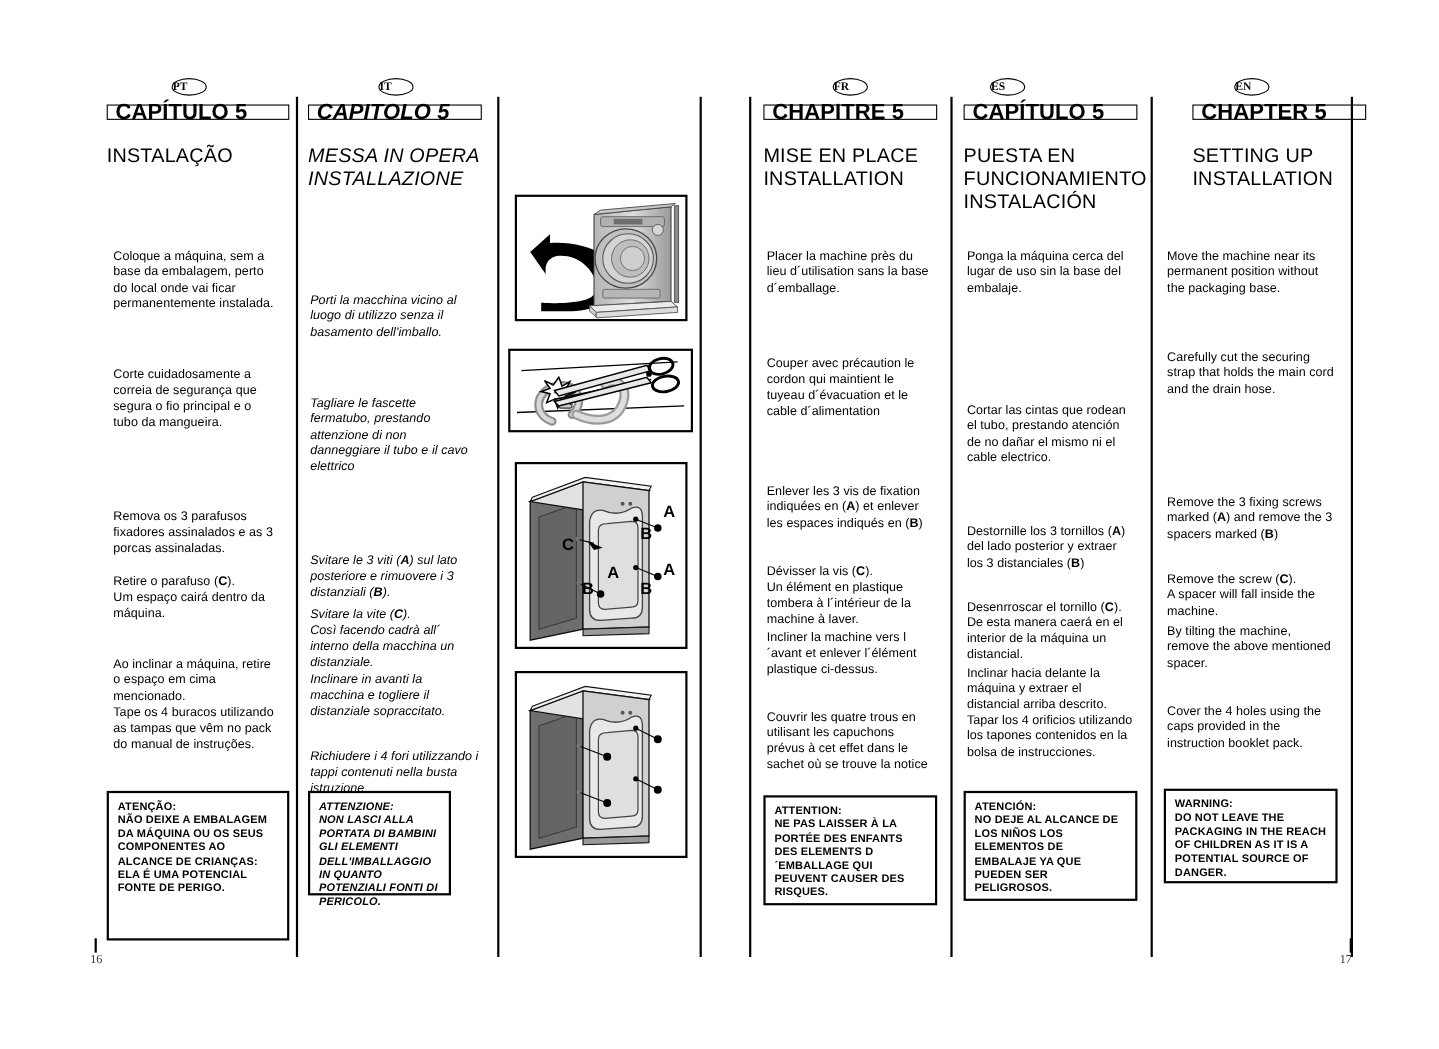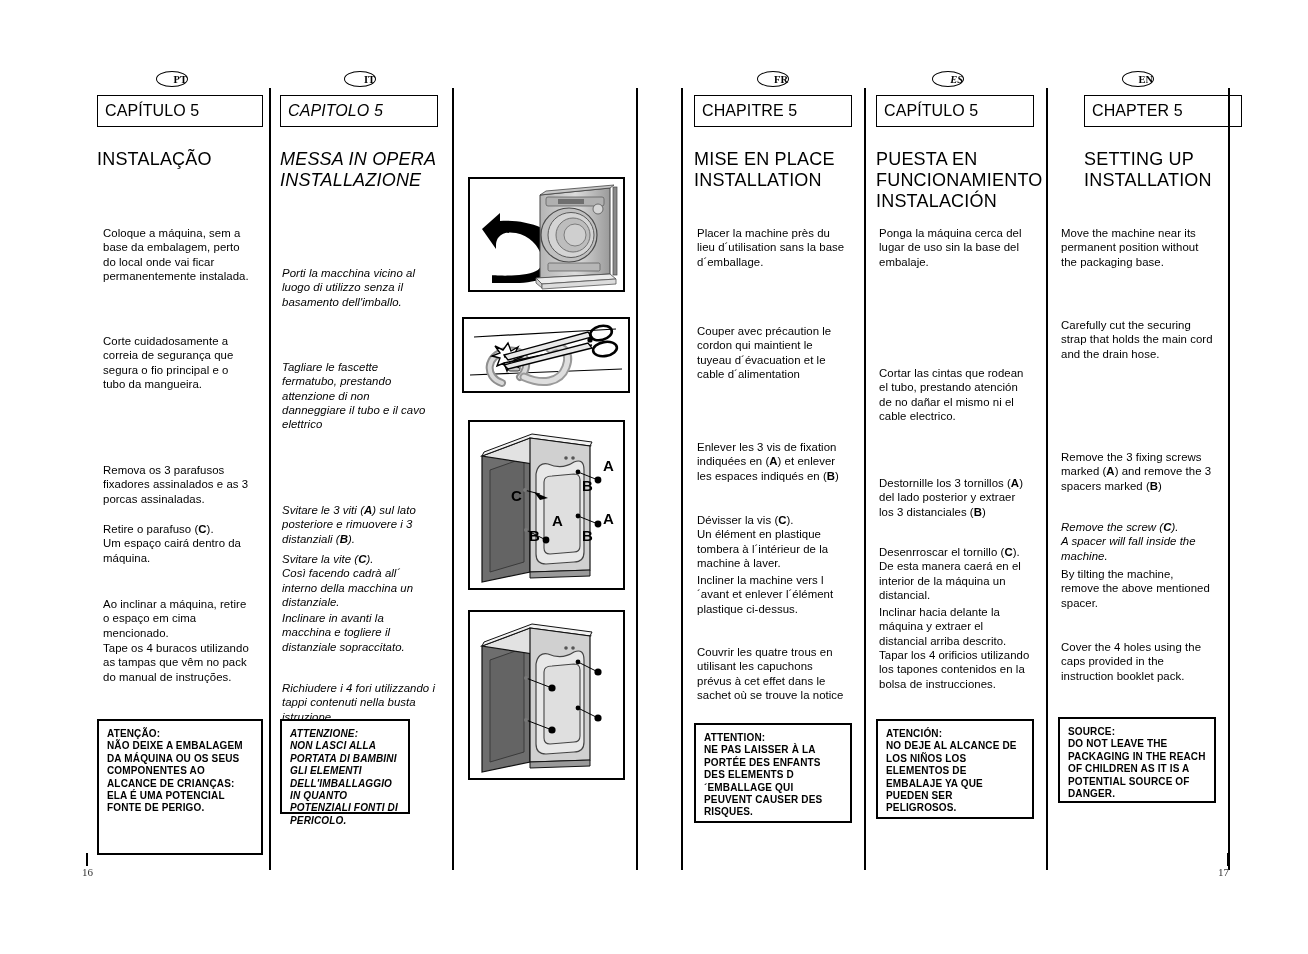--- a/index.html
+++ b/index.html
@@ -27,47 +27,47 @@
   .lang-badge {
     position: absolute;
     width: 32px;
     height: 16px;
     border: 1.6px solid #000;
     border-radius: 50%;
     font-size: 10.5px;
     font-weight: bold;
     font-family: "Liberation Serif", serif;
     line-height: 15px;
-    text-align: right;
+    text-align: left;
     letter-spacing: 0px;
     box-sizing: border-box;
   }
 
   
   .vrule {
     position: absolute;
     width: 1.6px;
     background: #000;
   }
 
   
   .col {
     position: absolute;
     box-sizing: border-box;
   }
 
   .chapter-box {
     border: 1.8px solid #000;
-    height: 32px;
+    height: 14px;
     box-sizing: border-box;
     display: flex;
     align-items: center;
     padding-left: 7px;
-    font-size: 16px;
-    font-weight: normal;
+    font-size: 20px;
+    font-weight: bold;
     letter-spacing: 0.1px;
   }
   .chapter-box.ital { font-style: italic; }
 
   .col-title {
     margin-top: 22px;
     font-size: 18px;
     line-height: 1.18;
     letter-spacing: 0.2px;
   }
@@ -140,21 +140,21 @@
   <div class="vrule" style="left:452px; top:88px; height:782px;"></div>
   <div class="vrule" style="left:636px; top:88px; height:782px;"></div>
   <div class="vrule" style="left:681px; top:88px; height:782px;"></div>
   <div class="vrule" style="left:864px; top:88px; height:782px;"></div>
   <div class="vrule" style="left:1046px; top:88px; height:782px;"></div>
   <div class="vrule" style="left:1228px; top:88px; height:782px;"></div>
 
   <div class="lang-badge" style="left:156px; top:71px;">PT</div>
   <div class="lang-badge" style="left:344px; top:71px;">IT</div>
   <div class="lang-badge" style="left:757px; top:71px;">FR</div>
-  <div class="lang-badge" style="left:932px; top:71px;font-style:italic;">ES</div>
+  <div class="lang-badge" style="left:900px; top:71px;">ES</div>
   <div class="lang-badge" style="left:1122px; top:71px;">EN</div>
 
   <div class="col" style="left:97px; top:95px; width:166px;">
     <div class="chapter-box">CAPÍTULO 5</div>
     <div class="col-title"><span>INSTALAÇÃO</span></div>
   </div>
   <div class="para" style="left:103px; top:226px; width:150px;">Coloque a máquina, sem a base da embalagem, perto do local onde vai ficar permanentemente instalada.</div>
   <div class="para" style="left:103px; top:334px; width:150px;">Corte cuidadosamente a correia de segurança que segura o fio principal e o tubo da mangueira.</div>
   <div class="para" style="left:103px; top:463px; width:152px;">Remova os 3 parafusos fixadores assinalados e as 3 porcas assinaladas.</div>
   <div class="para" style="left:103px; top:522px; width:152px;">Retire o parafuso (<b>C</b>).<br>Um espaço cairá dentro da máquina.</div>
@@ -354,25 +354,25 @@
   <div class="col" style="left:1084px; top:95px; width:158px;">
     <div class="chapter-box">CHAPTER 5</div>
     <div class="col-title">
       <span>SETTING UP</span><br>
       <span>INSTALLATION</span>
     </div>
   </div>
   <div class="para" style="left:1061px; top:226px; width:152px;">Move the machine near its permanent position without the packaging base.</div>
   <div class="para" style="left:1061px; top:318px; width:152px;">Carefully cut the securing strap that holds the main cord and the drain hose.</div>
   <div class="para" style="left:1061px; top:450px; width:152px;">Remove the 3 fixing screws marked (<b>A</b>) and remove the 3 spacers marked (<b>B</b>)</div>
-  <div class="para" style="left:1061px; top:520px; width:152px;font-style:italic;">Remove the screw  (<b>C</b>).<br>A spacer will fall inside the machine.</div>
+  <div class="para" style="left:1061px; top:520px; width:152px;">Remove the screw  (<b>C</b>).<br>A spacer will fall inside the machine.</div>
   <div class="para" style="left:1061px; top:567px; width:152px;">By tilting the machine, remove the above mentioned spacer.</div>
   <div class="para" style="left:1061px; top:640px; width:152px;">Cover the 4 holes using the caps provided in the instruction booklet pack.</div>
   <div class="warn-box" style="left:1058px; top:717px; width:158px; height:86px;">
-    <span>SOURCE:</span><br>
+    <span>WARNING:</span><br>
     <span>DO NOT LEAVE THE PACKAGING IN THE REACH OF CHILDREN AS IT IS A POTENTIAL SOURCE OF DANGER.</span>
   </div>
 
   <div class="pagetick" style="left:86px; top:853px;"></div>
   <div class="pagenum" style="left:82px; top:866px;">16</div>
   <div class="pagetick" style="left:1227px; top:853px;"></div>
   <div class="pagenum" style="left:1218px; top:866px;">17</div>
 
 </div>
 

